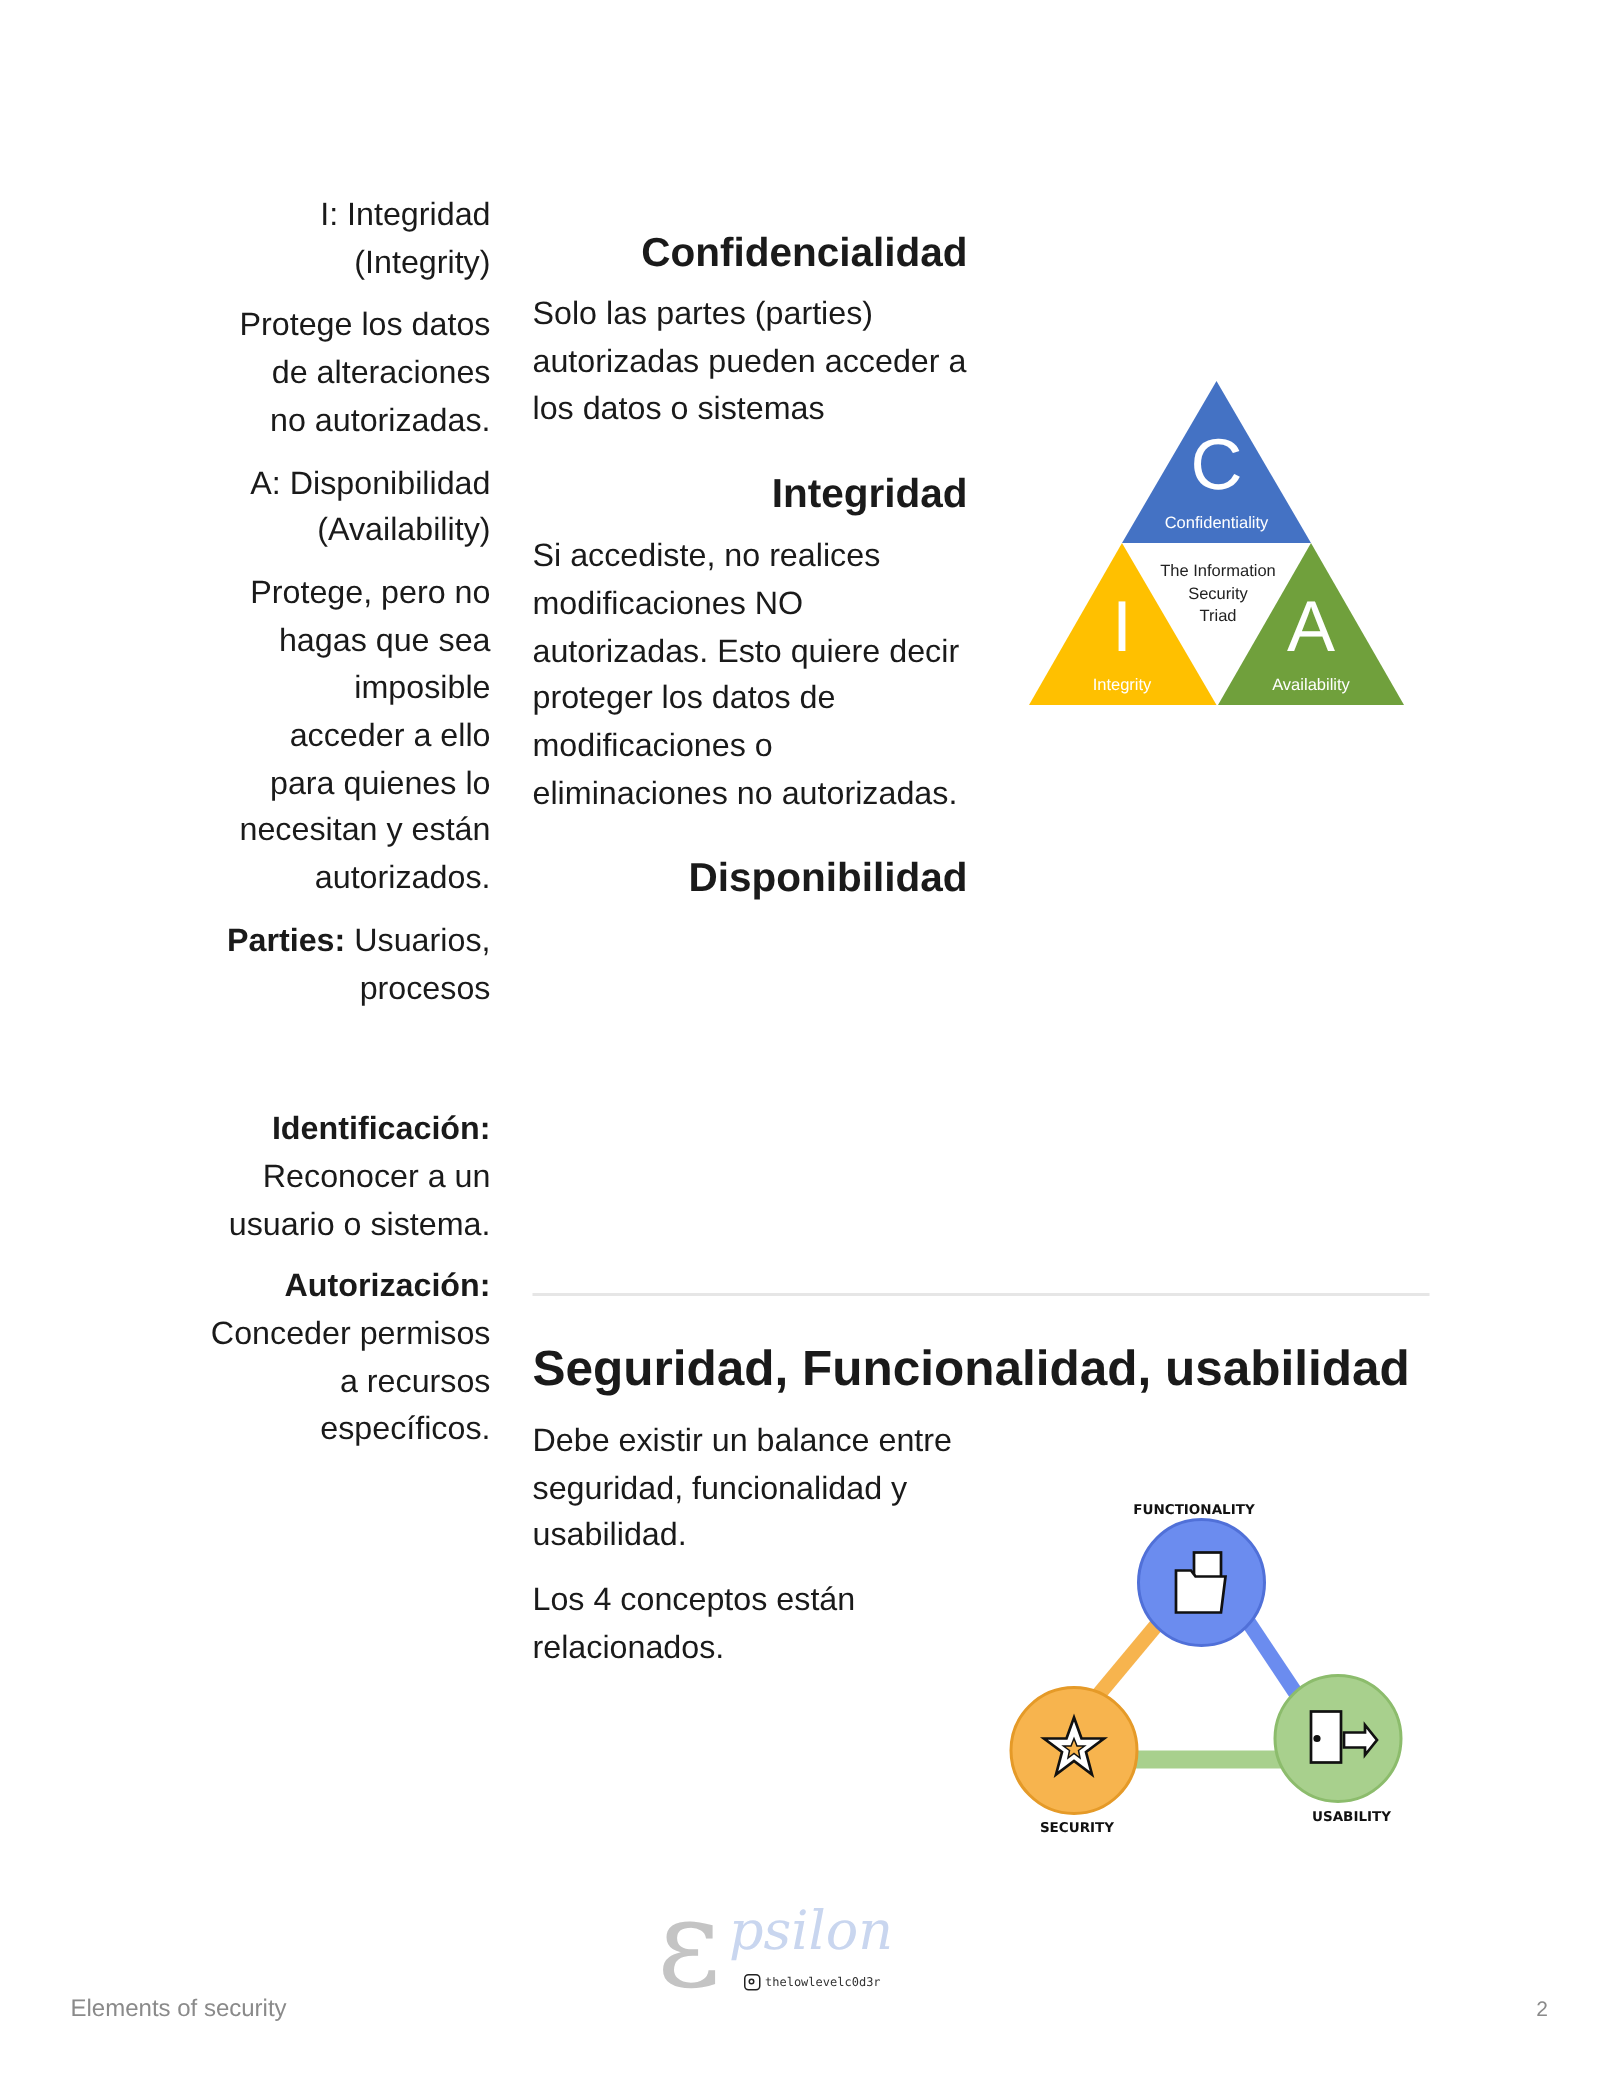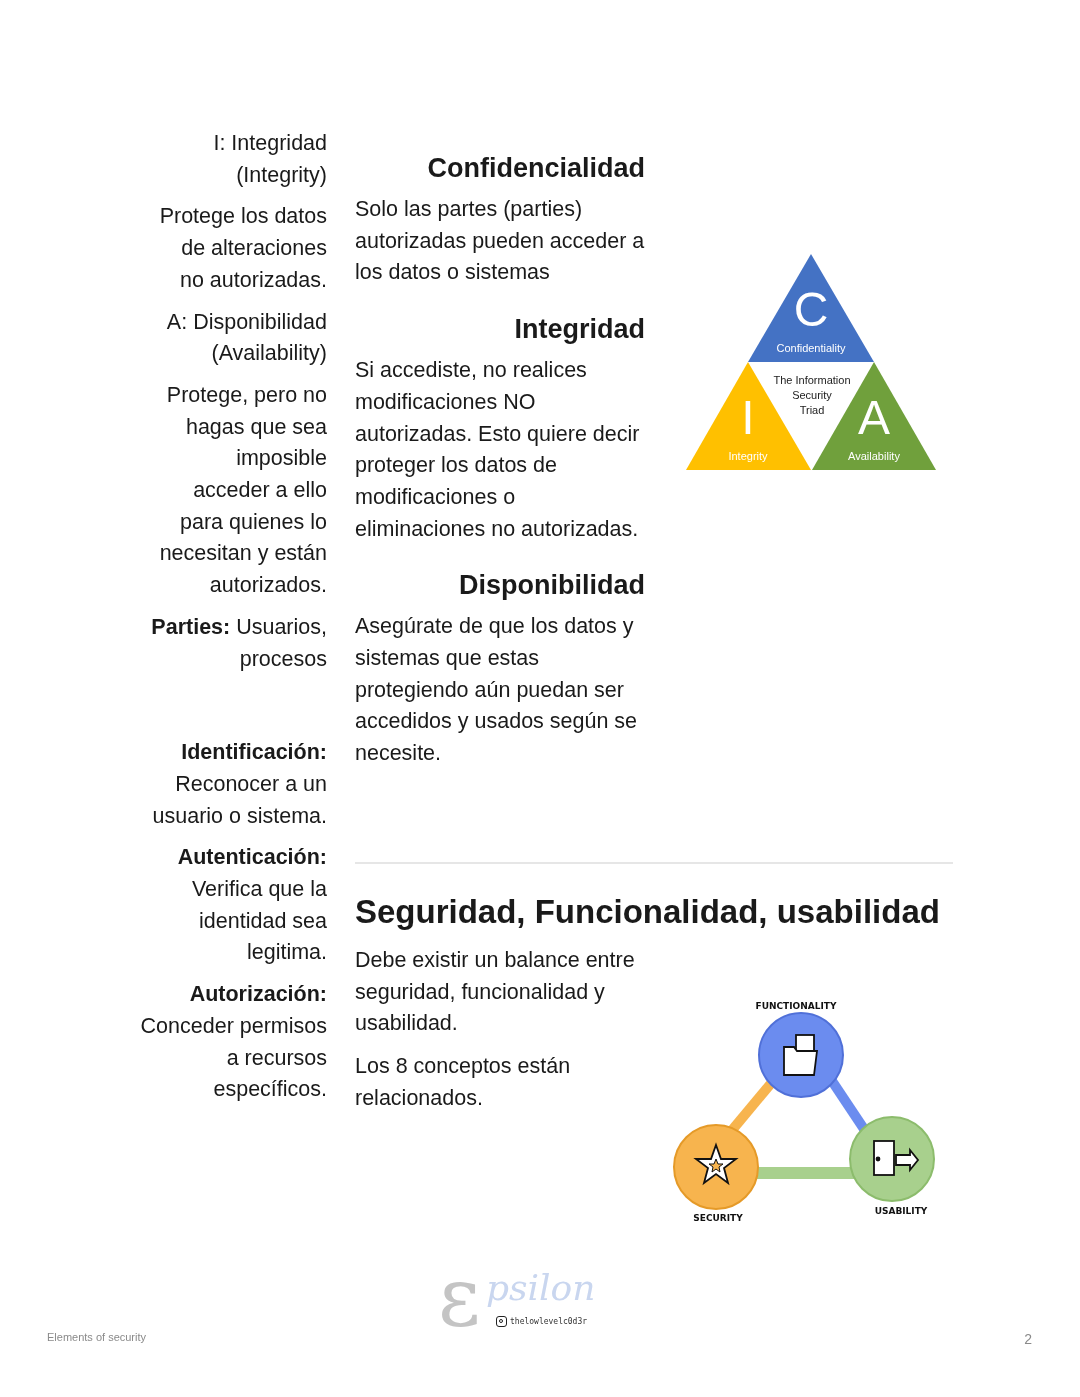--- a/index.html
+++ b/index.html
@@ -60,48 +60,46 @@
   .ig-icon {
     width: 11px; height: 11px; border: 1.5px solid #222; border-radius: 3px;
     position: relative; box-sizing: border-box;
   }
   .ig-icon::after {
     content: ""; position: absolute; left: 2px; top: 2px; width: 4px; height: 4px;
     border: 1px solid #222; border-radius: 50%; box-sizing: border-box;
   }
 
   .footer-left {
-    position: absolute; left: 47px; top: 1331px; font-size: 11px; color: #8a8a8a;
+    position: absolute; left: 47px; top: 1331px; font-size: 16px; color: #8a8a8a;
   }
   .footer-right {
     position: absolute; right: 48px; top: 1331px; font-size: 14px; color: #8a8a8a;
   }
 </style>
 </head>
 <body>
 
 <div class="leftcol">
   <p>I: Integridad (Integrity)</p>
   <p class="indent">Protege los datos de alteraciones no autorizadas.</p>
   <p>A: Disponibilidad (Availability)</p>
   <p class="indent">Protege, pero no hagas que sea imposible acceder a ello para quienes lo necesitan y están autorizados.</p>
   <p><b>Parties:</b><span> Usuarios, procesos</span></p>
   <div class="spacer"></div>
   <p><b>Identificación:</b><span> Reconocer a un usuario o sistema.</span></p>
-  <p><b>Autenticación:</b><span> Verifica que la identidad sea legitima.</span></p>
   <p><b>Autorización:</b><span> Conceder permisos a recursos específicos.</span></p>
 </div>
 
 <div class="midcol">
   <h2>Confidencialidad</h2>
   <p>Solo las partes (parties) autorizadas pueden acceder a los datos o sistemas</p>
   <h2>Integridad</h2>
   <p>Si accediste, no realices modificaciones NO autorizadas. Esto quiere decir proteger los datos de modificaciones o eliminaciones no autorizadas.</p>
   <h2>Disponibilidad</h2>
-  <p>Asegúrate de que los datos y sistemas que estas protegiendo aún puedan ser accedidos y usados según se necesite.</p>
 </div>
 
 <svg class="triad" viewBox="0 0 254 220">
   <polygon points="127,2 190,110 64,110" fill="#4472c4"></polygon>
   <polygon points="64,110 127,218 2,218" fill="#ffc000"></polygon>
   <polygon points="190,110 252,218 128,218" fill="#70a03c"></polygon>
   <text x="127" y="74" text-anchor="middle" fill="#fff" font-size="48" font-family="Liberation Sans, sans-serif">C</text>
   <text x="127" y="100" text-anchor="middle" fill="#fff" font-size="11" font-family="Liberation Sans, sans-serif">Confidentiality</text>
   <text x="64" y="182" text-anchor="middle" fill="#fff" font-size="48" font-family="Liberation Sans, sans-serif">I</text>
   <text x="64" y="208" text-anchor="middle" fill="#fff" font-size="11" font-family="Liberation Sans, sans-serif">Integrity</text>
@@ -110,21 +108,21 @@
   <text x="128" y="132" text-anchor="middle" fill="#222" font-size="11" font-family="Liberation Sans, sans-serif">The Information</text>
   <text x="128" y="147" text-anchor="middle" fill="#222" font-size="11" font-family="Liberation Sans, sans-serif">Security</text>
   <text x="128" y="162" text-anchor="middle" fill="#222" font-size="11" font-family="Liberation Sans, sans-serif">Triad</text>
 </svg>
 
 <div class="divider"></div>
 
 <div class="section2-title">Seguridad, Funcionalidad, usabilidad</div>
 <div class="section2-body">
   <p>Debe existir un balance entre seguridad, funcionalidad y usabilidad.</p>
-  <p>Los 8 conceptos están relacionados.</p>
+  <p>Los 4 conceptos están relacionados.</p>
 </div>
 
 <svg class="sfu" viewBox="0 0 275 230">
 
   <line x1="110" y1="80" x2="60" y2="140" stroke="#f7b44e" stroke-width="10"></line>
   <line x1="160" y1="80" x2="200" y2="140" stroke="#6b8cef" stroke-width="10"></line>
   <line x1="85" y1="178" x2="190" y2="178" stroke="#a8d08d" stroke-width="12"></line>
 
   <circle cx="133" cy="60" r="42" fill="#6b8cef" stroke="#5070d8" stroke-width="2"></circle>
   <circle cx="48" cy="172" r="42" fill="#f7b44e" stroke="#e59a28" stroke-width="2"></circle>

